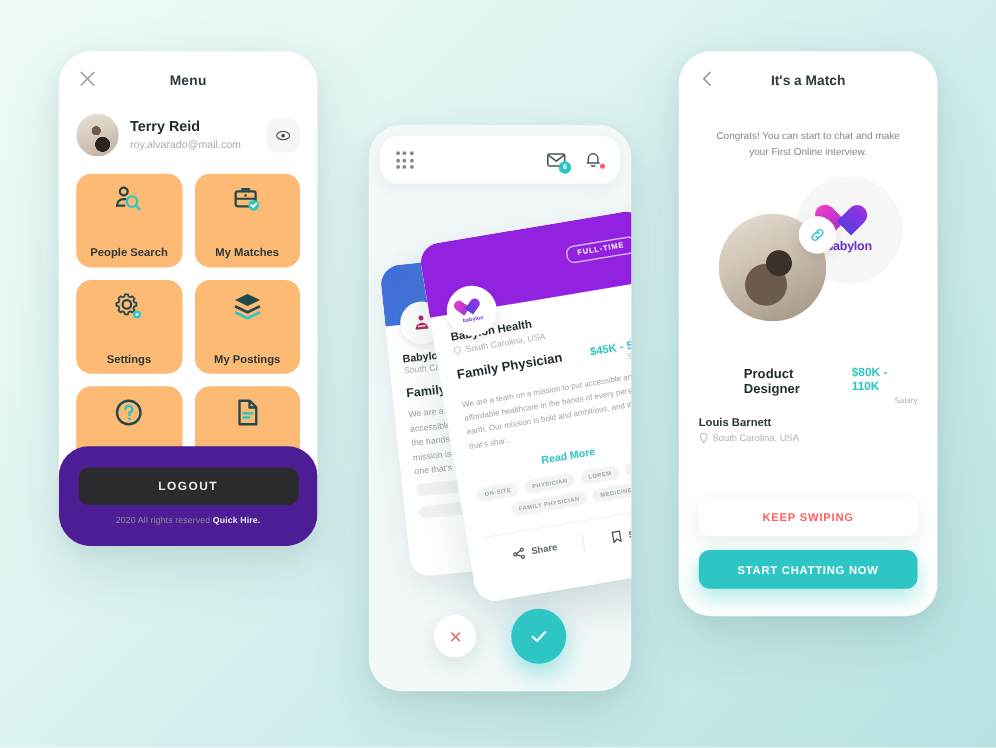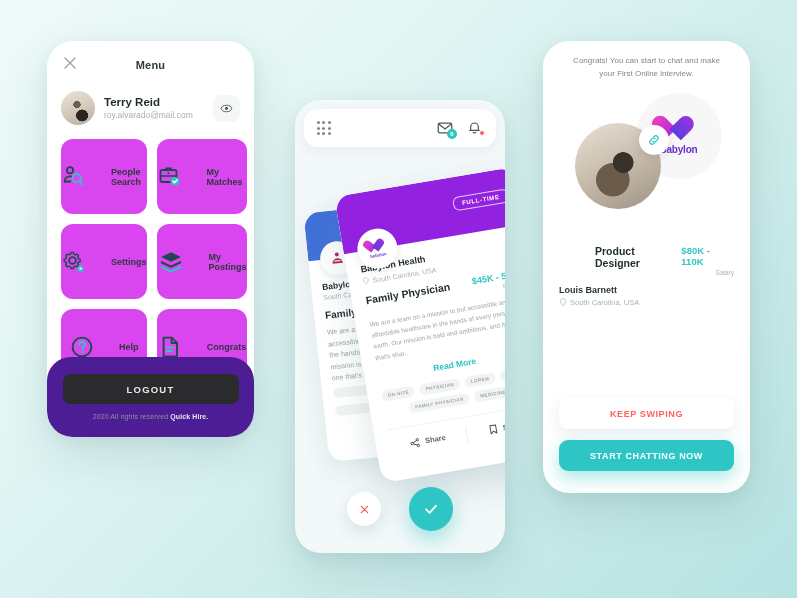--- a/index.html
+++ b/index.html
@@ -30,22 +30,22 @@
       radial-gradient(circle at 62% 72%, #2a2521 0 18%, transparent 19%),
       radial-gradient(circle at 47% 40%, #6f5d4e 0 13%, transparent 14%),
       linear-gradient(160deg,#e9e2d8 0%, #d8cec0 45%, #b9ada0 100%);
   }
   .u-text{flex:1;min-width:0;}
   .u-name{font-size:11.5px;font-weight:700;color:#1f2b2e;line-height:1.25;}
   .u-mail{font-size:8.5px;color:#a7b0b2;line-height:1.3;white-space:nowrap;overflow:hidden;text-overflow:ellipsis;}
   .eye-btn{width:27px;height:27px;border-radius:8px;background:#f5f6f6;display:flex;align-items:center;justify-content:center;flex:0 0 27px;}
   .p1-grid{display:grid;grid-template-columns:1fr 1fr;gap:10px;padding:14px 14px 0 14px;}
   .tile{
-    background:#d946ef;border-radius:12px;height:75px;
-    display:flex;flex-direction:row;align-items:center;justify-content:center;gap:24px;
+    background:#fdba74;border-radius:12px;height:75px;
+    display:flex;flex-direction:column;align-items:center;justify-content:center;gap:24px;
   }
   .tile-label{font-size:9px;color:#2c393c;font-weight:600;}
   .p1-dark{
     position:absolute;left:0;right:0;bottom:0;height:80px;background:#4c1d95;
     border-radius:24px;display:flex;flex-direction:column;align-items:center;justify-content:center;gap:9px;
   }
   .logout-btn{
     width:176px;height:30px;border-radius:8px;background:#2b2b2d;color:#e8e9ea;
     display:flex;align-items:center;justify-content:center;font-size:9.5px;letter-spacing:1.2px;font-weight:600;
   }
@@ -423,20 +423,28 @@
       <div class="btn-ok">
         <svg viewBox="0 0 20 20" width="18" height="18">
             <path d="M4.6 10.4 8.4 14.2 15.6 6.4" stroke="#fff" stroke-width="2" stroke-linecap="round" stroke-linejoin="round" fill="none"></path>
           </svg>
       </div>
     </div>
   </div>
 
   <div class="phone" id="phone-match">
 
+    <div class="p3-head">
+      <span class="p3-back">
+        <svg viewBox="0 0 14 14" width="14" height="14">
+            <path d="M9 2 4 7 9 12" stroke="#8e999c" stroke-width="1.4" stroke-linecap="round" stroke-linejoin="round" fill="none"></path>
+          </svg>
+      </span>
+      <div class="p3-title">It's a Match</div>
+    </div>
 
     <div class="p3-sub">Congrats! You can start to chat and make your First Online interview.</div>
 
     <div class="p3-art">
       <div class="bub-company">
         <span class="bub-heart"></span>
         <span class="bub-word">babylon</span>
       </div>
       <div class="bub-person"></div>
       <div class="link-badge">

